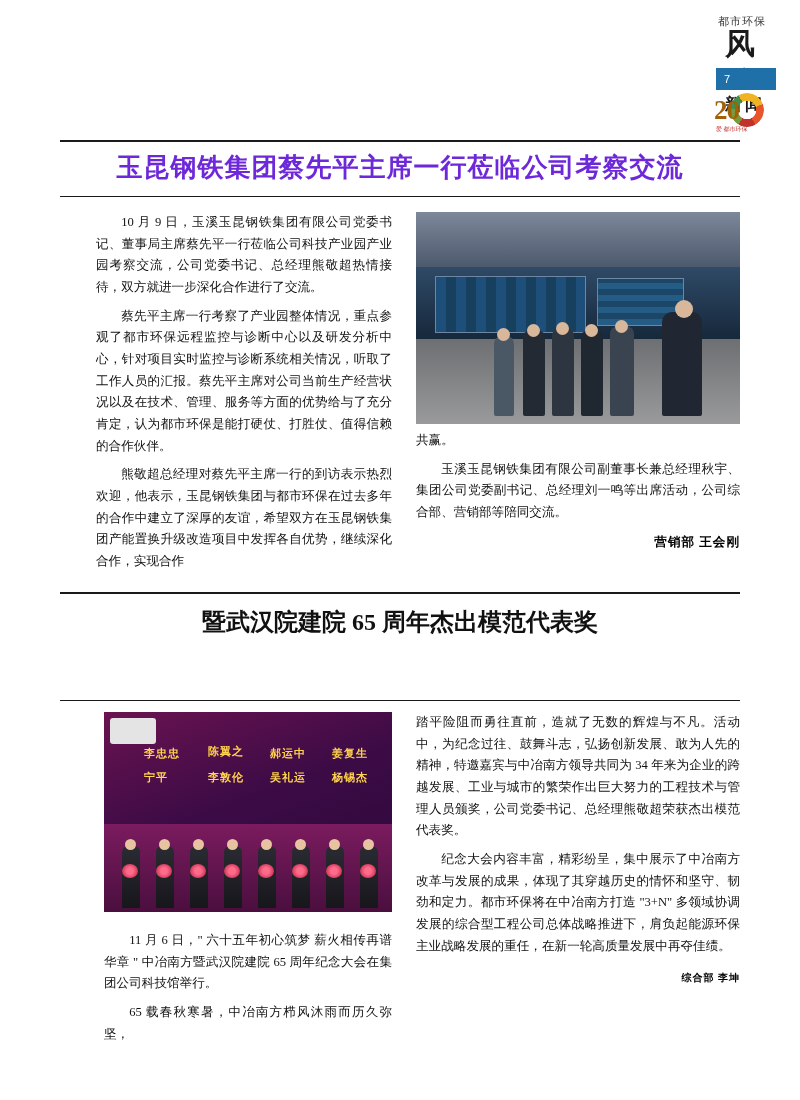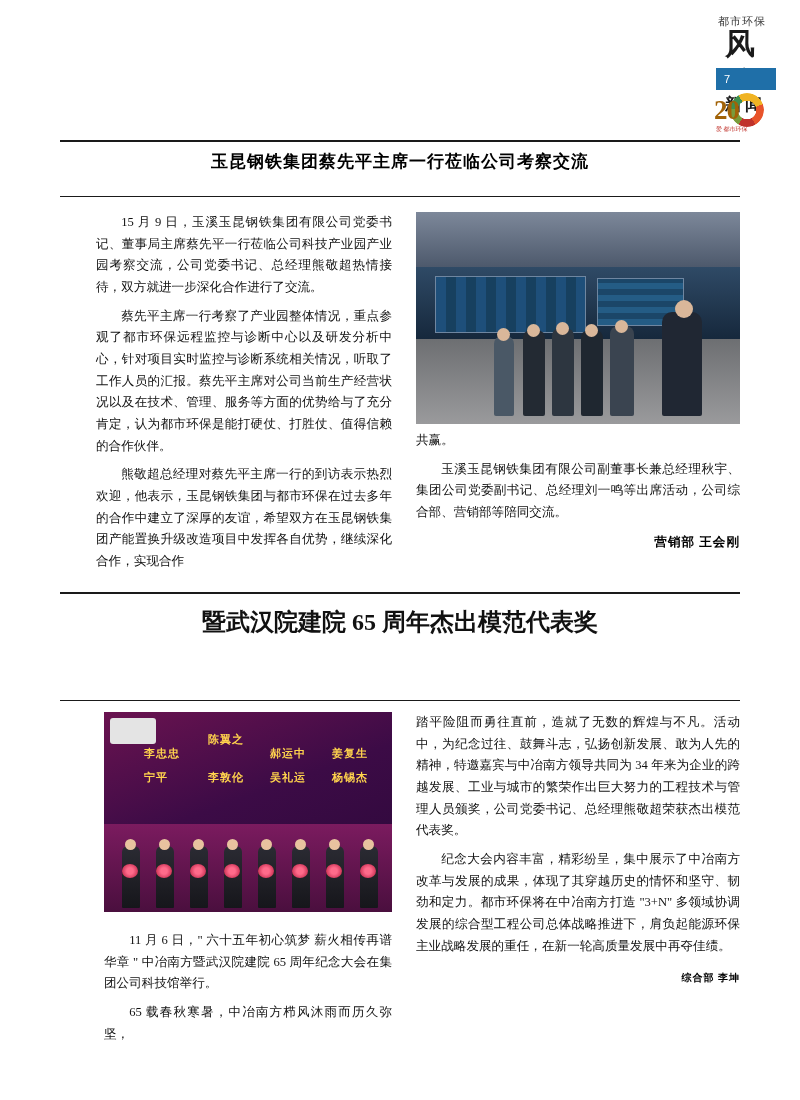--- a/index.html
+++ b/index.html
@@ -135,24 +135,24 @@
     width: 680px;
     height: 2px;
     background: #1a1a1a;
   }
   .a1-title {
     position: absolute;
     left: 60px;
     top: 150px;
     width: 680px;
     text-align: center;
-    font-size: 17px;
+    font-size: 26px;
     font-weight: bold;
     letter-spacing: 1px;
-    color: #000000;
+    color: #6d28d9;
   }
   .rule-under-title {
     position: absolute;
     left: 60px;
     top: 196px;
     width: 680px;
     height: 1px;
     background: #1a1a1a;
   }
 
@@ -333,21 +333,21 @@
       <span class="section-name">新闻</span>
     </div>
     <div class="page-num-box">7</div>
   </div>
 
   <div class="rule-top"></div>
   <div class="a1-title">玉昆钢铁集团蔡先平主席一行莅临公司考察交流</div>
   <div class="rule-under-title"></div>
 
   <div class="col-left">
-    <p class="body">15 月 9 日，玉溪玉昆钢铁集团有限公司党委书记、董事局主席蔡先平一行莅临公司科技产业园产业园考察交流，公司党委书记、总经理熊敬超热情接待，双方就进一步深化合作进行了交流。</p>
+    <p class="body">10 月 9 日，玉溪玉昆钢铁集团有限公司党委书记、董事局主席蔡先平一行莅临公司科技产业园产业园考察交流，公司党委书记、总经理熊敬超热情接待，双方就进一步深化合作进行了交流。</p>
     <p class="body">蔡先平主席一行考察了产业园整体情况，重点参观了都市环保远程监控与诊断中心以及研发分析中心，针对项目实时监控与诊断系统相关情况，听取了工作人员的汇报。蔡先平主席对公司当前生产经营状况以及在技术、管理、服务等方面的优势给与了充分肯定，认为都市环保是能打硬仗、打胜仗、值得信赖的合作伙伴。</p>
     <p class="body">熊敬超总经理对蔡先平主席一行的到访表示热烈欢迎，他表示，玉昆钢铁集团与都市环保在过去多年的合作中建立了深厚的友谊，希望双方在玉昆钢铁集团产能置换升级改造项目中发挥各自优势，继续深化合作，实现合作</p>
   </div>
 
   <div class="photo1">
     <div class="ceil"></div>
     <div class="wall"></div>
     <div class="screenwall"></div>
     <div class="screen2"></div>
     <div class="floor"></div>
@@ -376,21 +376,21 @@
 
   <div class="a2-title">
     <div>暨武汉院建院 65 周年杰出模范代表奖</div>
   </div>
   <div class="rule-under-title2"></div>
 
   <div class="photo2">
     <div class="bg"></div>
     <div class="logo"></div>
     <div class="namerow" style="left:40px; top:34px;">李忠忠</div>
-    <div class="namerow" style="left:104px; top:20px;">陈翼之</div>
+    <div class="namerow" style="left:104px; top:32px;">陈翼之</div>
     <div class="namerow" style="left:166px; top:34px;">郝运中</div>
     <div class="namerow" style="left:228px; top:34px;">姜复生</div>
     <div class="namerow" style="left:40px; top:58px;">宁平</div>
     <div class="namerow" style="left:104px; top:58px;">李敦伦</div>
     <div class="namerow" style="left:166px; top:58px;">吴礼运</div>
     <div class="namerow" style="left:228px; top:58px;">杨锡杰</div>
     <div class="stage"></div>
 
     <div class="fig" style="left:18px;"></div>
     <div class="fhead" style="left:21px; bottom:62px;"></div>

